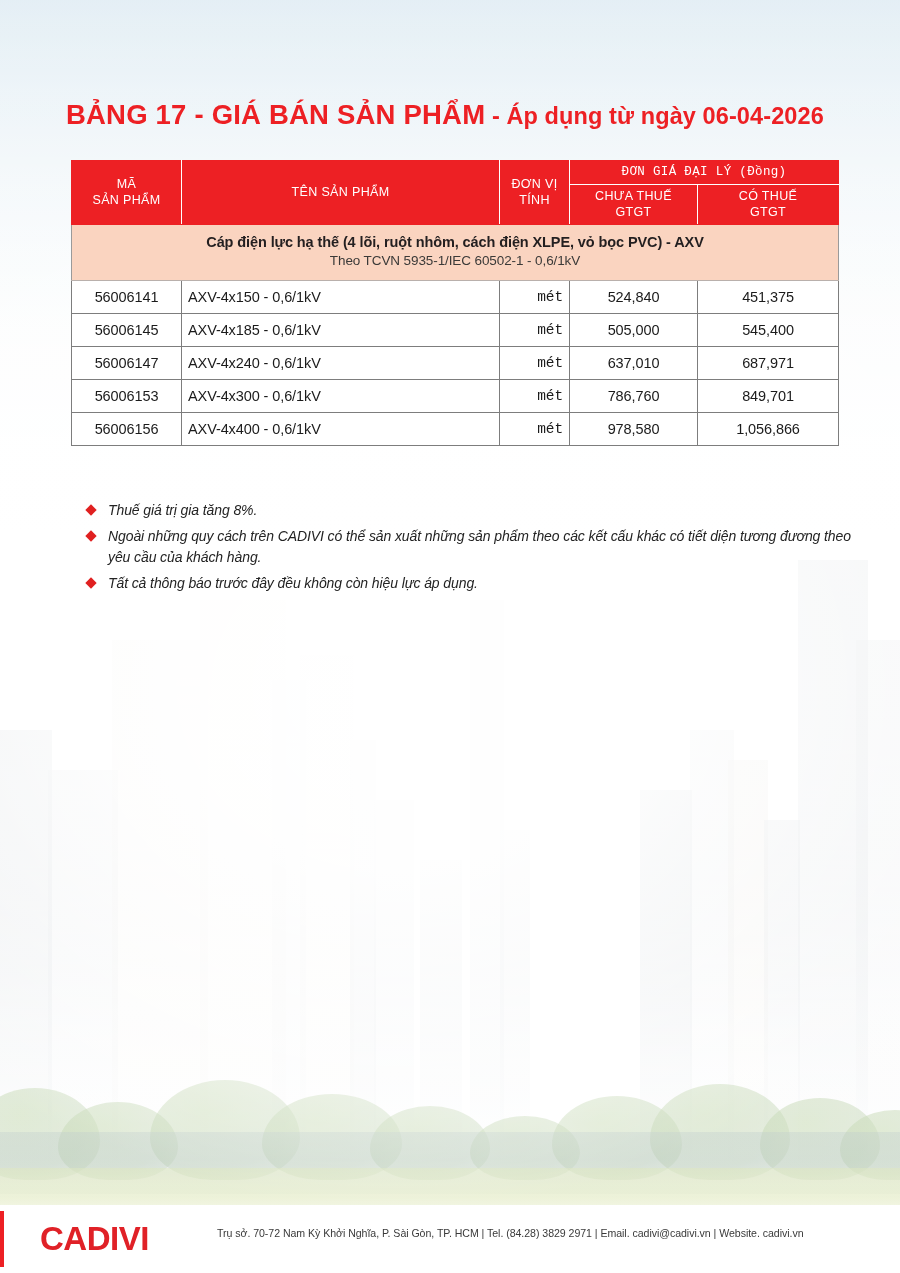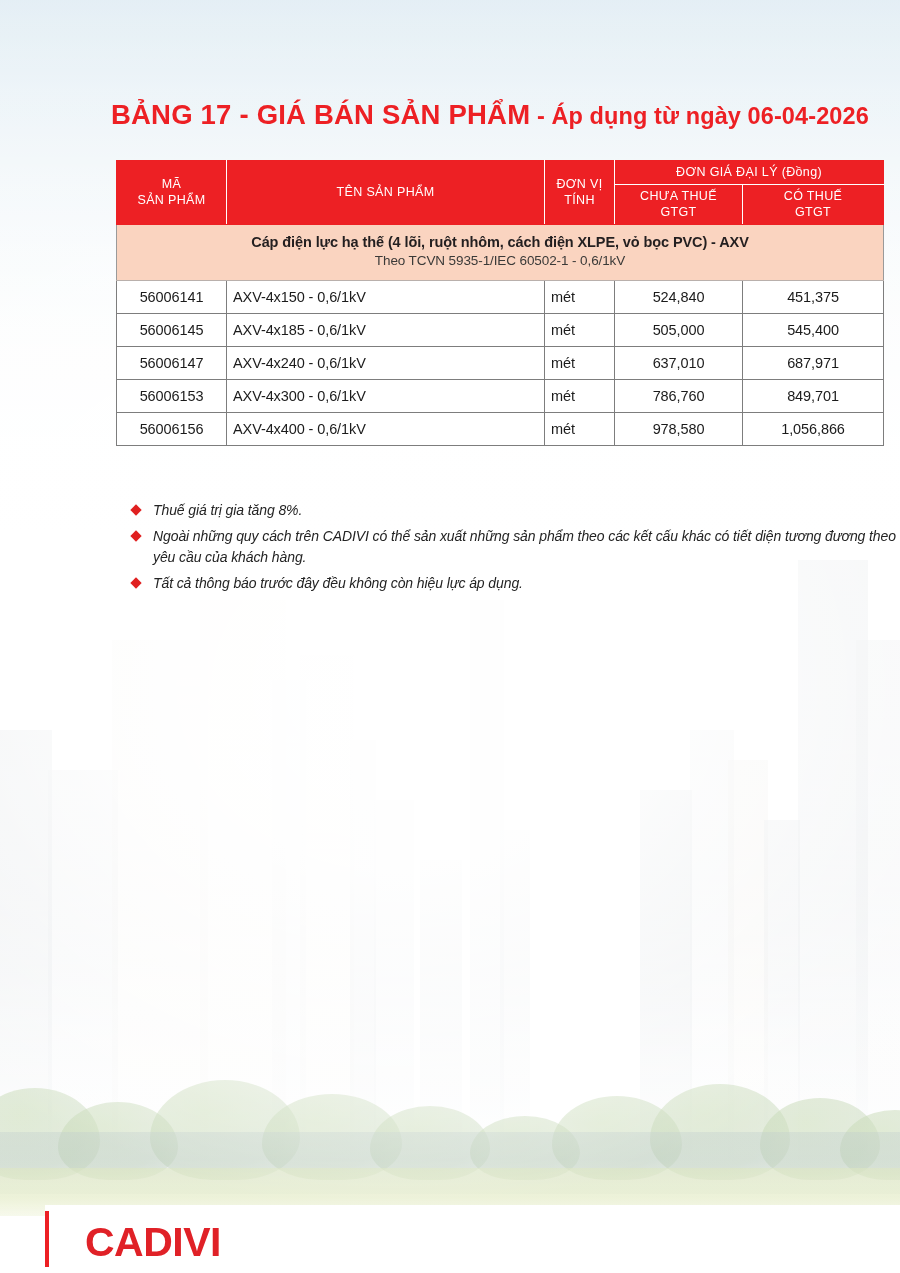--- a/index.html
+++ b/index.html
@@ -99,21 +99,20 @@
       radial-gradient(ellipse 620px 520px at 44% 54%, rgba(255,255,255,0.97) 0%, rgba(255,255,255,0.92) 35%, rgba(255,255,255,0.55) 68%, rgba(255,255,255,0.22) 100%),
       linear-gradient(to bottom, rgba(255,255,255,0.55) 0%, rgba(255,255,255,0.86) 38%, rgba(255,255,255,0.72) 62%, rgba(255,255,255,0.45) 82%, rgba(255,255,255,0.35) 100%);
   }
 
   
   .page {
     position: relative;
     z-index: 2;
     width: 752px;
     height: 1273px;
-    margin-left: 45px;
   }
 
   
   .title {
     position: absolute;
     left: 66px;
     top: 99px;
     color: #ED2024;
     white-space: nowrap;
     letter-spacing: -0.2px;
@@ -145,21 +144,21 @@
     border: 1px solid #ED2024;
     font-weight: 400;
     font-size: 12.5px;
     line-height: 1.32;
     letter-spacing: 0.35px;
     padding: 3px 2px;
     text-align: center;
     vertical-align: middle;
   }
   .price-table th.hsepr { border-right: 1.6px solid #ffffff; }
-  .price-table th.hbot  { border-bottom: 1.6px solid #ffffff; }
+  .price-table th.hbot  { border-bottom: 1.6px solid #ffffff; font-family: Liberation Mono, monospace; }
 
   .th-pad { padding-top: 9px; padding-bottom: 9px; }
 
   
   .cat-row td {
     background: #FAD4C0;
     border-left: 1px solid #9a9a9a;
     border-right: 1px solid #9a9a9a;
     border-top: 1px solid #ED2024;
     border-bottom: 1px solid #b9b0ac;
@@ -186,21 +185,21 @@
     border: 1px solid #7d7d7d;
     background: rgba(255,255,255,0.92);
     font-size: 14.5px;
     color: #1b1b1b;
     height: 33px;
     padding: 2px 6px;
     letter-spacing: -0.1px;
   }
   td.c-code { text-align: center; }
   td.c-name { text-align: left; padding-left: 12px; }
-  td.c-unit { text-align: left; }
+  td.c-unit { text-align: right; font-family: Liberation Mono, monospace; }
   td.c-num  { text-align: center; }
 
   
   .notes {
     position: absolute;
     left: 86px;
     top: 500px;
     width: 770px;
   }
   .note {
@@ -240,21 +239,21 @@
   .footer-leftbar {
     position: absolute;
     left: 0; top: 6px;
     width: 4px; height: 56px;
     background: #ED2024;
   }
   .footer-logo {
     position: absolute;
     left: 40px;
     top: 17px;
-    font-size: 41px;
+    font-size: 33px;
     font-weight: 700;
     color: #E02127;
     letter-spacing: -0.5px;
     line-height: 1;
   }
   .footer-text {
     position: absolute;
     left: 217px;
     top: 20px;
     width: 600px;
@@ -445,17 +444,18 @@
     </div>
   </div>
 
   <div class="footer">
     <div class="footer-bg"></div>
     <div class="footer-leftbar"></div>
 
     <div class="footer-logo">CADIVI</div>
 
     <div class="footer-text">
+      <div class="footer-addr">Trụ sở. 70-72 Nam Kỳ Khởi Nghĩa, P. Sài Gòn, TP. HCM | Tel. (84.28) 3829 2971 | Email. cadivi@cadivi.vn | Website. cadivi.vn</div>
     </div>
 
   </div>
 
 </div>
 
 </body></html>

